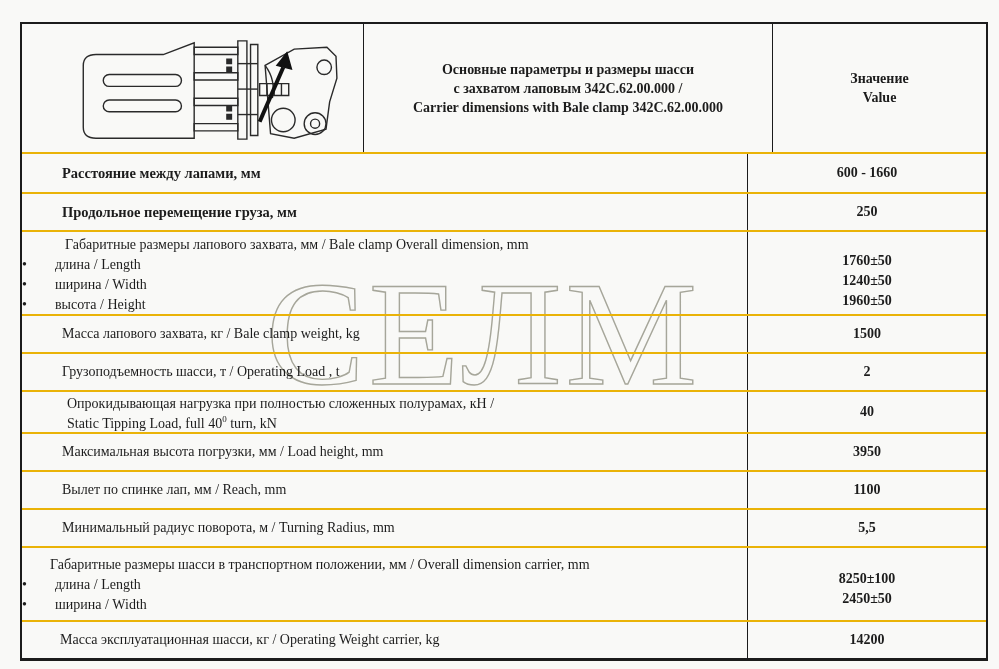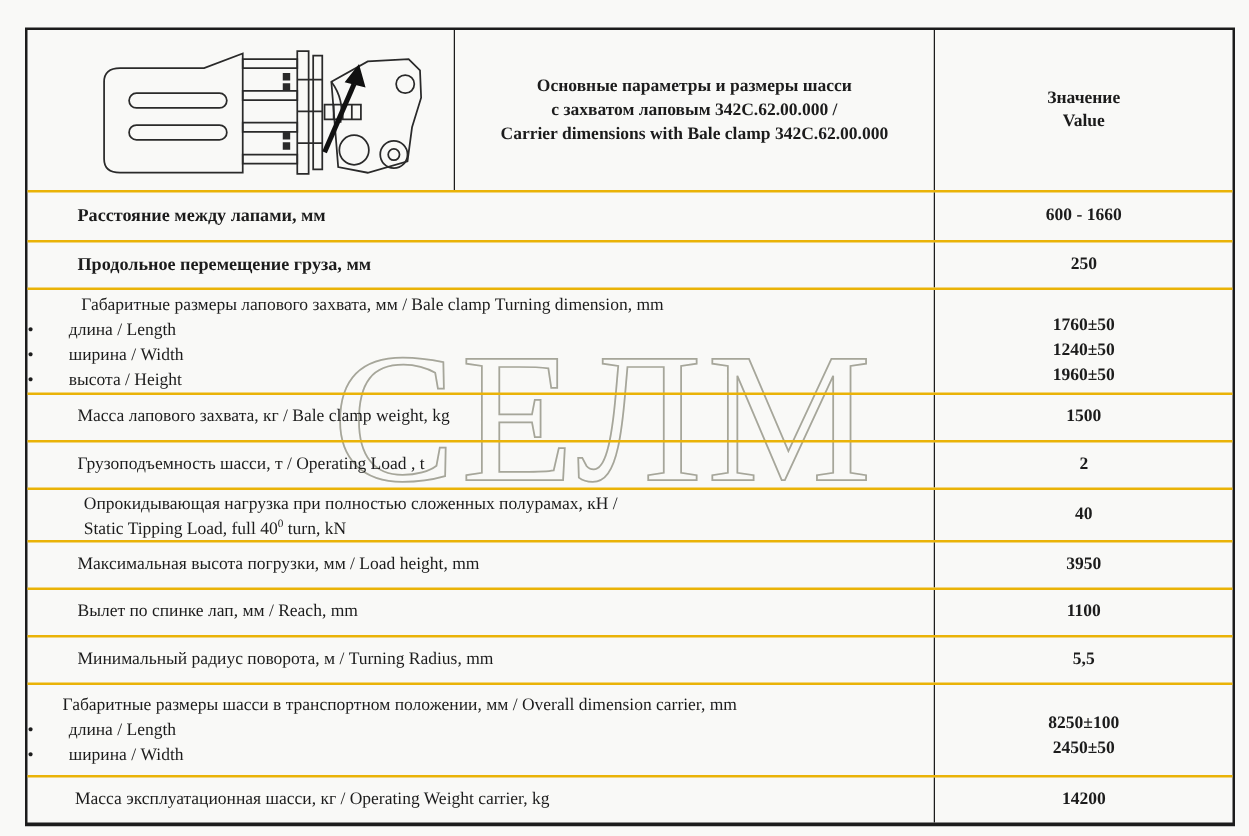--- a/index.html
+++ b/index.html
@@ -36,21 +36,21 @@
   .bold-row .lblcell{font-weight:bold;font-size:14.5px;}
   
   .hrow{height:128px;font-family:Liberation Serif, serif;}
   .drawcell{width:341px;overflow:hidden;}
   .titlecell{
     flex:1;border-left:1px solid #1c1c1c;
     display:flex;flex-direction:column;align-items:center;justify-content:center;
     font-weight:bold;font-size:14px;line-height:19px;text-align:center;
   }
   .valheadcell{
-    width:239px;border-left:1px solid #1c1c1c;
+    width:214px;border-left:1px solid #1c1c1c;
     display:flex;flex-direction:column;align-items:center;justify-content:center;
     font-weight:bold;font-size:14px;line-height:19px;text-align:center;
   }
   
   .mlcell{flex:1;display:block;padding-top:3px;font-size:14px;line-height:20px;}
   .mlcell .title{padding-left:43px;}
   .mlcell.tight .title{padding-left:28px;}
   .bullet-line{padding-left:0;}
   .bullet-char{display:inline-block;width:33px;}
   .val-ml{flex-direction:column;justify-content:flex-end;line-height:20px;padding-bottom:3px;}
@@ -127,21 +127,21 @@
       <div class="cell valcell">600 - 1660</div>
     </div>
 
     <div class="trow bold-row" style="height:38px">
       <div class="cell lblcell">Продольное перемещение груза, мм</div>
       <div class="cell valcell">250</div>
     </div>
 
     <div class="trow" style="height:84px">
       <div class="cell mlcell">
-        <div class="title">Габаритные размеры лапового захвата, мм / Bale clamp Turning dimension, mm</div>
+        <div class="title">Габаритные размеры лапового захвата, мм / Bale clamp Overall dimension, mm</div>
         <div class="bullet-line"><span class="bullet-char">•</span><span>длина / Length</span></div>
         <div class="bullet-line"><span class="bullet-char">•</span><span>ширина / Width</span></div>
         <div class="bullet-line"><span class="bullet-char">•</span><span>высота / Height</span></div>
       </div>
       <div class="cell valcell val-ml">
         <div>1760±50</div>
         <div>1240±50</div>
         <div>1960±50</div>
       </div>
     </div>

